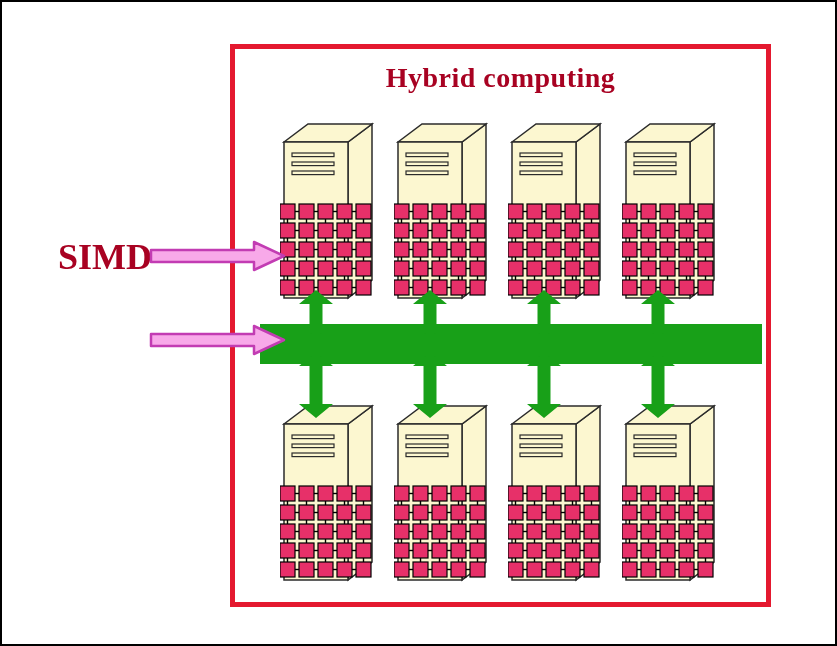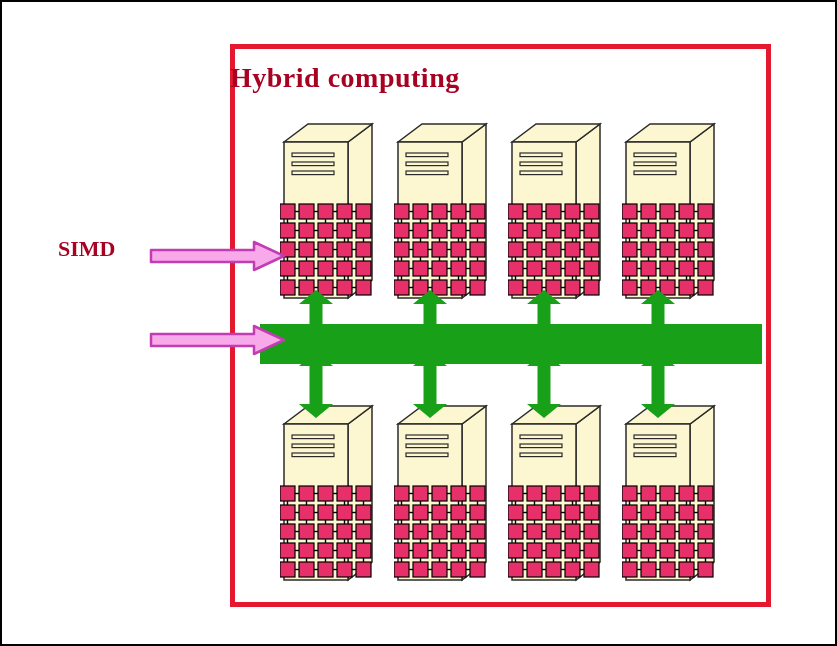--- a/index.html
+++ b/index.html
@@ -21,21 +21,21 @@
     width: 541px; height: 563px;
     border: 5px solid var(--box-border, #e4192f);
     background: #ffffff;
     z-index: 0;
   }
 
   .title {
     position: absolute;
     left: 228px; top: 60px;
     width: 541px;
-    text-align: left;
+    text-align: center;
     font-weight: bold;
     font-size: 28px;
     letter-spacing: 0.5px;
     color: var(--title-text, #a80222);
     z-index: 3;
   }
 
   .tower {
     position: absolute;
     width: 100px; height: 186px;
@@ -46,21 +46,21 @@
     position: absolute;
     left: 228px; top: 42px;
     width: 541px; height: 563px;
     z-index: 2;
     pointer-events: none;
   }
 
   .side-label {
     position: absolute;
     font-weight: bold;
-    font-size: 22px;
+    font-size: 36px;
     color: var(--label-text, #a80222);
     z-index: 3;
   }
   #simd-label { left: 56px; top: 234px; }
   #mimd-label { left: 50px; top: 318px; }
 
   .ptr { position: absolute; z-index: 3; }
   #simd-arrow { left: 146px; top: 237px; }
   #mimd-arrow { left: 146px; top: 321px; }
 

